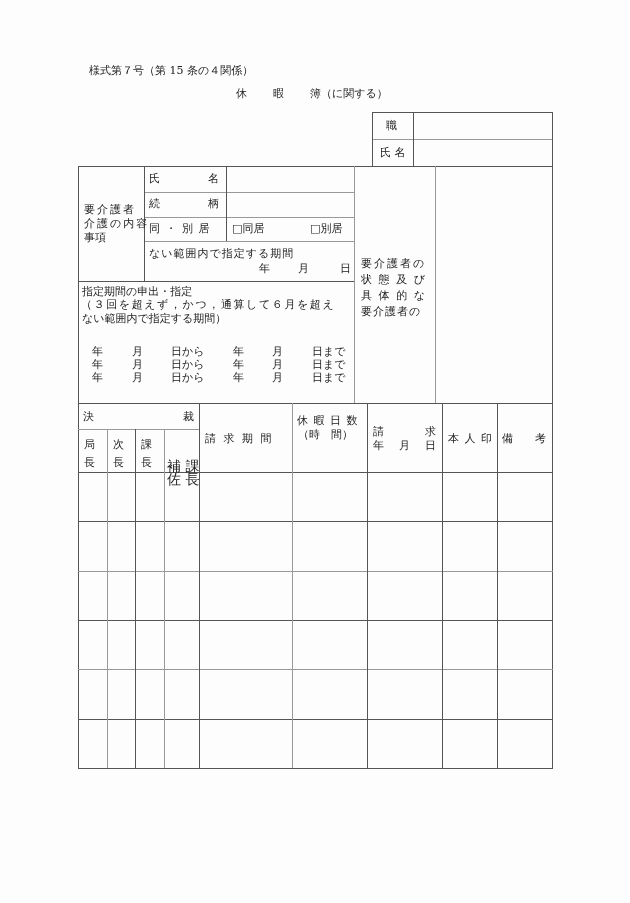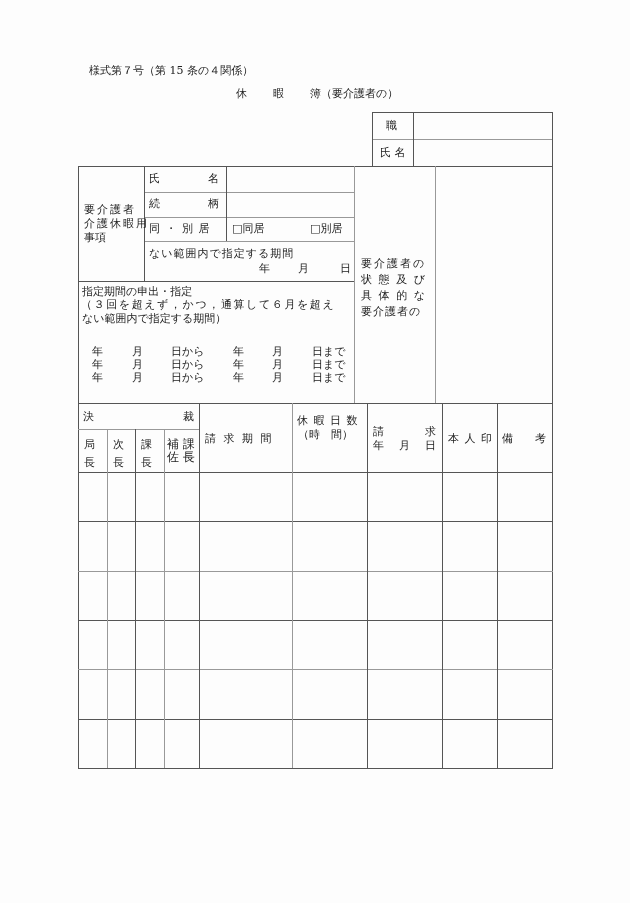--- a/index.html
+++ b/index.html
@@ -9,21 +9,21 @@
   .hl { position:absolute; height:0; border-top:1px solid #555; }
   .vl { position:absolute; width:0; border-left:1px solid #555; }
   .lt { border-color:#999; }
   .cell { position:absolute; box-sizing:border-box; }
 </style>
 </head>
 <body>
 
 <div class="abs t" style="left:89px;top:64px;">様式第７号（第 15 条の４関係）</div>
 <div class="abs t" style="left:236px;top:87px;">
-  <span>休</span><span style="display:inline-block;width:26px"></span><span>暇</span><span style="display:inline-block;width:26px"></span><span>簿（要介護者の）</span>
+  <span>休</span><span style="display:inline-block;width:26px"></span><span>暇</span><span style="display:inline-block;width:26px"></span><span>簿（に関する）</span>
 </div>
 
 <div>
   <div class="hl" style="left:372px;top:112px;width:181px;"></div>
   <div class="hl lt" style="left:372px;top:139px;width:181px;"></div>
   <div class="vl" style="left:372px;top:112px;height:54px;"></div>
   <div class="vl" style="left:413px;top:112px;height:54px;"></div>
   <div class="vl" style="left:552px;top:112px;height:54px;"></div>
   <div class="abs t" style="left:386px;top:119px;">職</div>
   <div class="abs t" style="left:380px;top:146px;">氏 名</div>
@@ -40,21 +40,21 @@
   <div class="hl" style="left:78px;top:403px;width:475px;"></div>
   <div class="vl" style="left:78px;top:166px;height:603px;"></div>
   <div class="vl" style="left:144px;top:166px;height:115px;"></div>
   <div class="vl" style="left:226px;top:166px;height:75px;"></div>
   <div class="vl lt" style="left:354px;top:166px;height:237px;"></div>
   <div class="vl lt" style="left:435px;top:166px;height:237px;"></div>
   <div class="vl" style="left:552px;top:166px;height:603px;"></div>
 
   <div class="abs t" style="left:84px;top:203px;line-height:14px;">
     <div style="letter-spacing:2px">要介護者</div>
-    <div style="letter-spacing:2px">介護休暇用</div>
+    <div style="letter-spacing:2px">介護の内容</div>
     <div>事項</div>
   </div>
 
   <div class="abs t" style="left:149px;top:172px;">氏</div>
   <div class="abs t" style="left:208px;top:172px;">名</div>
   <div class="cell" style="left:227px;top:167px;width:127px;height:25px;"></div>
 
   <div class="abs t" style="left:149px;top:197px;">続</div>
   <div class="abs t" style="left:208px;top:197px;">柄</div>
   <div class="cell" style="left:227px;top:193px;width:127px;height:24px;"></div>
@@ -134,21 +134,21 @@
     <div>長</div>
   </div>
   <div class="abs t" style="left:113px;top:436px;line-height:18px;">
     <div>次</div>
     <div>長</div>
   </div>
   <div class="abs t" style="left:141px;top:436px;line-height:18px;">
     <div>課</div>
     <div>長</div>
   </div>
-  <div class="abs" style="left:167px;top:438px;font-size:12px;line-height:13px;white-space:nowrap;">
+  <div class="abs" style="left:167px;top:460px;font-size:14px;line-height:13px;white-space:nowrap;">
     <div>補 課</div>
     <div>佐 長</div>
   </div>
 
   <div class="abs t" style="left:205px;top:432px;letter-spacing:2px;">請 求 期 間</div>
 
   <div class="abs t" style="left:297px;top:393px;letter-spacing:1px;margin-top:21px;">休 暇 日 数</div>
   <div class="abs t" style="left:298px;top:429px;font-family:Liberation Mono, monospace;">（時　間）</div>
 
   <div class="abs t" style="left:373px;top:425px;">請</div>

